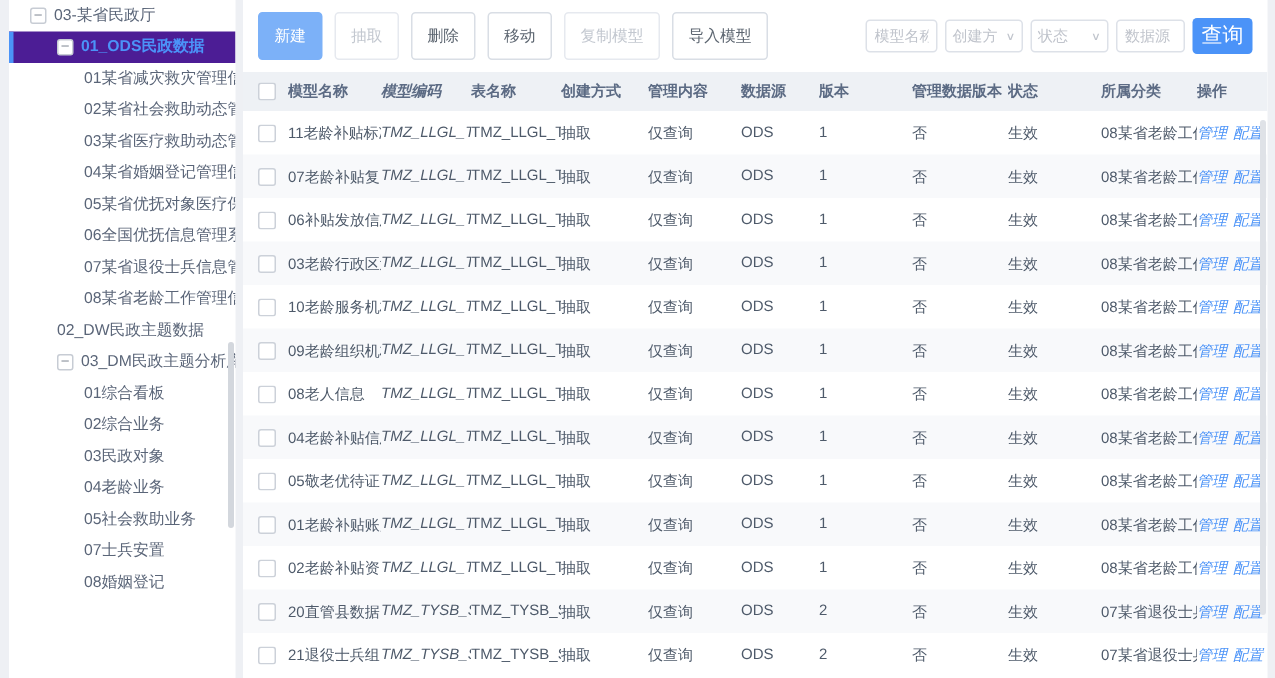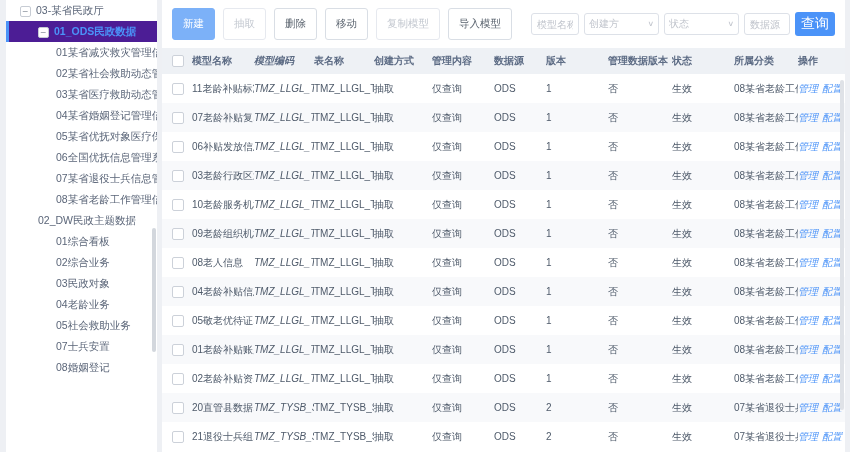--- a/index.html
+++ b/index.html
@@ -37,21 +37,21 @@
          background:#fff; border:1px solid #d9dee5; color:#5c6570; cursor:pointer; }
   .btn.primary { background:#7cb1f8; border-color:#7cb1f8; color:#fff; }
   .btn.disabled { color:#c3c8d0; border-color:#e6e9ef; cursor:default; }
 
   .filters { margin-left:auto; display:flex; align-items:center; }
   .filters > * { margin-left:5px; }
   .f-input { height:22px; border:1px solid #dde1e8; border-radius:3px; padding:0 5px; font-size:10px; color:#606a78; outline:none; }
   .f-input::placeholder { color:#c0c4cc; }
   .f-input.name { width:48px; }
   .f-input.source { width:46px; }
-  .f-select { height:22px; width:75px; border:1px solid #dde1e8; border-radius:3px; padding:0 4px;
+  .f-select { height:22px; width:52px; border:1px solid #dde1e8; border-radius:3px; padding:0 4px;
               font-size:10px; color:#c0c4cc; display:flex; align-items:center; justify-content:space-between;
               background:#fff; cursor:pointer; }
   .f-select .chev { font-size:9px; color:#c0c4cc; transform:scaleY(.8); }
   .btn-query { height:24px; width:40px; background:#4b93f8; color:#fff; border:none; border-radius:3px;
                font-size:14px; cursor:pointer; }
 
   
   .thead { display:flex; align-items:center; height:26px; background:#eef1f5; font-size:10px;
            color:#5c6b84; font-weight:bold; }
   .trow  { display:flex; align-items:center; height:29px; font-size:10px; color:#4e5a6a; }
@@ -75,20 +75,21 @@
       <div class="tree-item level1 selected"><span class="expander">−</span><span>01_ODS民政数据</span></div>
       <div class="tree-item level2"><span>01某省减灾救灾管理信息系统</span></div>
       <div class="tree-item level2"><span>02某省社会救助动态管理系统</span></div>
       <div class="tree-item level2"><span>03某省医疗救助动态管理系统</span></div>
       <div class="tree-item level2"><span>04某省婚姻登记管理信息系统</span></div>
       <div class="tree-item level2"><span>05某省优抚对象医疗保障系统</span></div>
       <div class="tree-item level2"><span>06全国优抚信息管理系统</span></div>
       <div class="tree-item level2"><span>07某省退役士兵信息管理系统</span></div>
       <div class="tree-item level2"><span>08某省老龄工作管理信息系统</span></div>
       <div class="tree-item level1"><span>02_DW民政主题数据</span></div>
+      <div class="tree-item level1"><span class="expander">−</span><span>03_DM民政主题分析库</span></div>
       <div class="tree-item level2"><span>01综合看板</span></div>
       <div class="tree-item level2"><span>02综合业务</span></div>
       <div class="tree-item level2"><span>03民政对象</span></div>
       <div class="tree-item level2"><span>04老龄业务</span></div>
       <div class="tree-item level2"><span>05社会救助业务</span></div>
       <div class="tree-item level2"><span>07士兵安置</span></div>
       <div class="tree-item level2"><span>08婚姻登记</span></div>
     </div>
   <div class="scroll-thumb"></div>
 </div>

